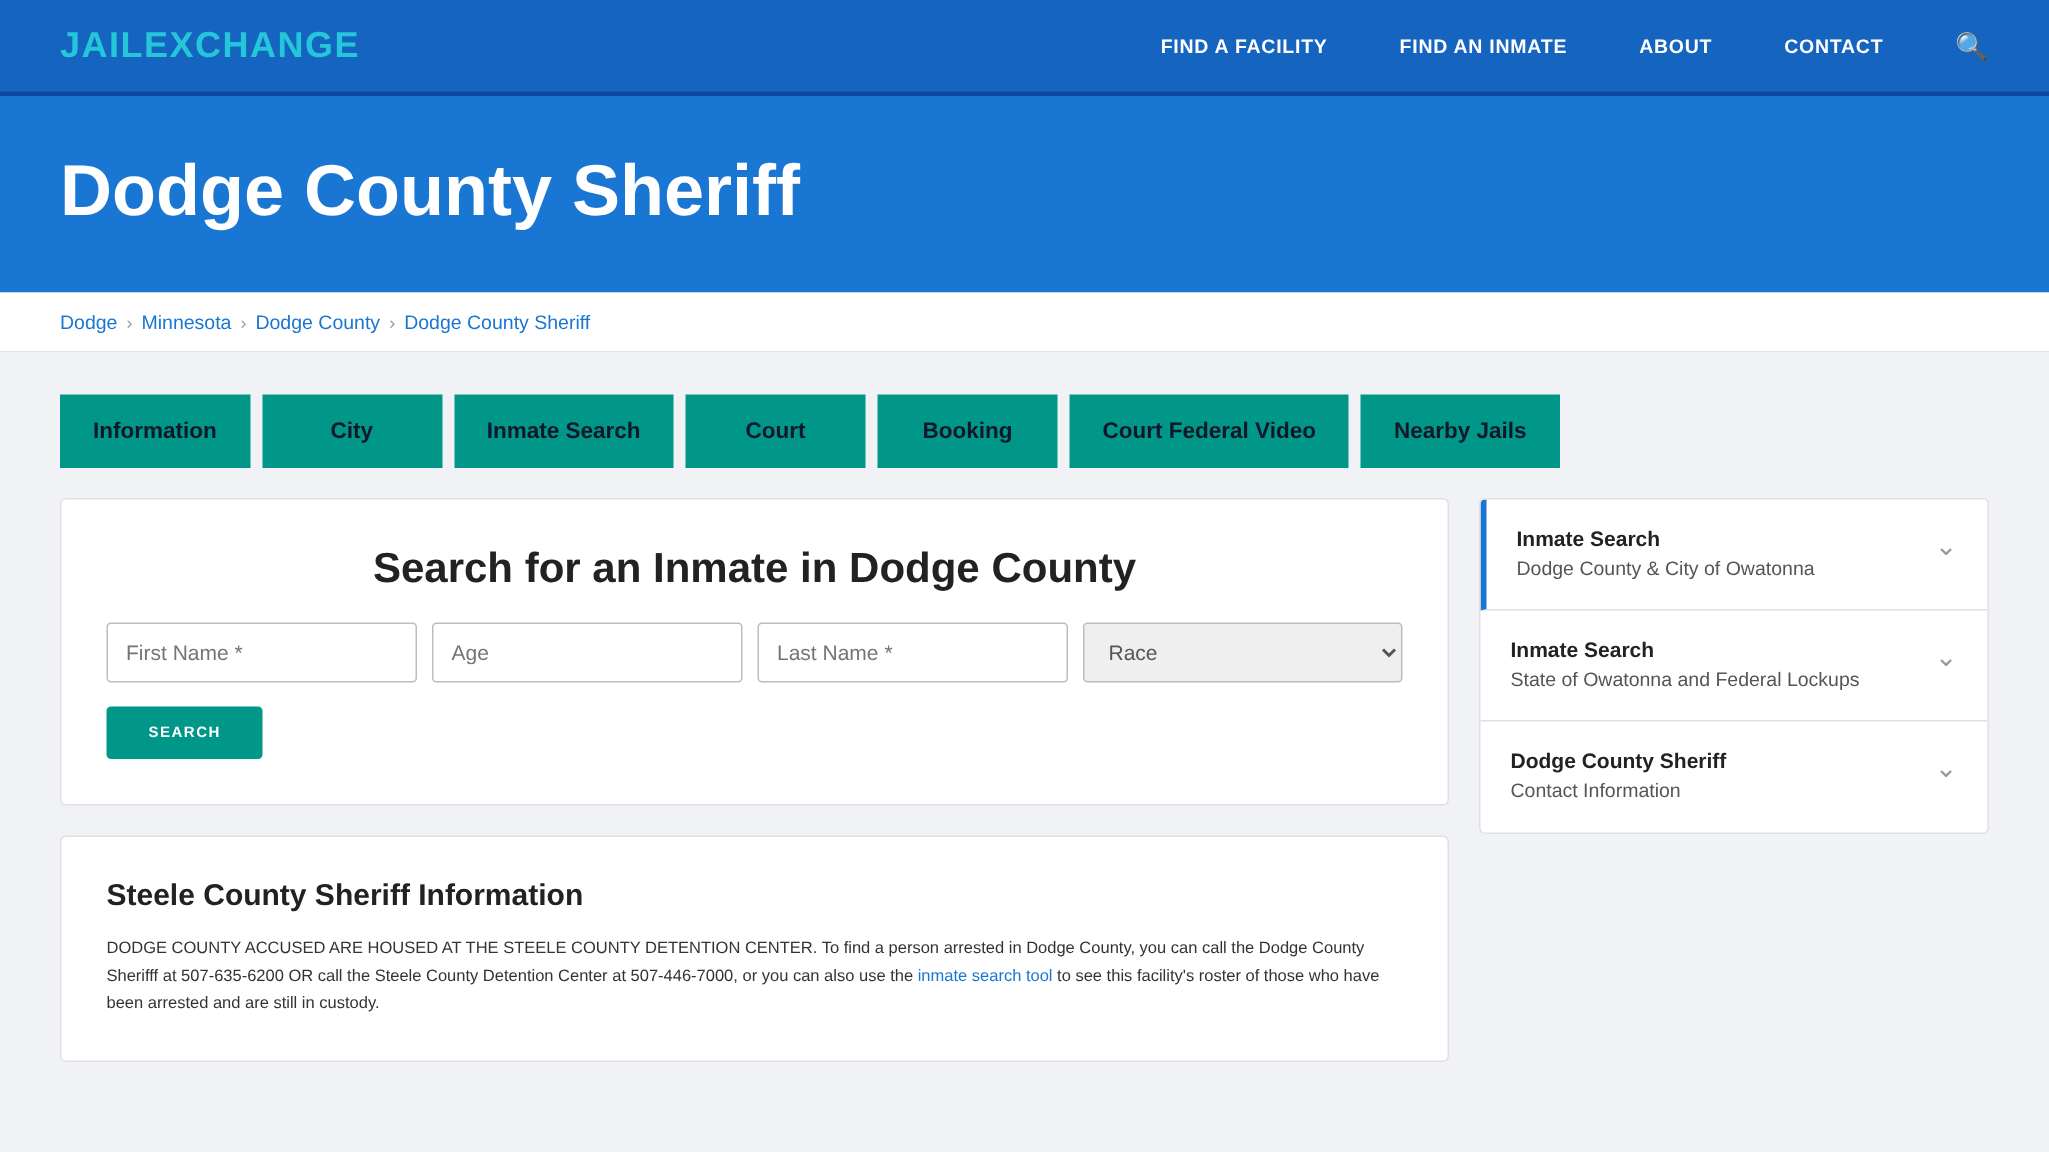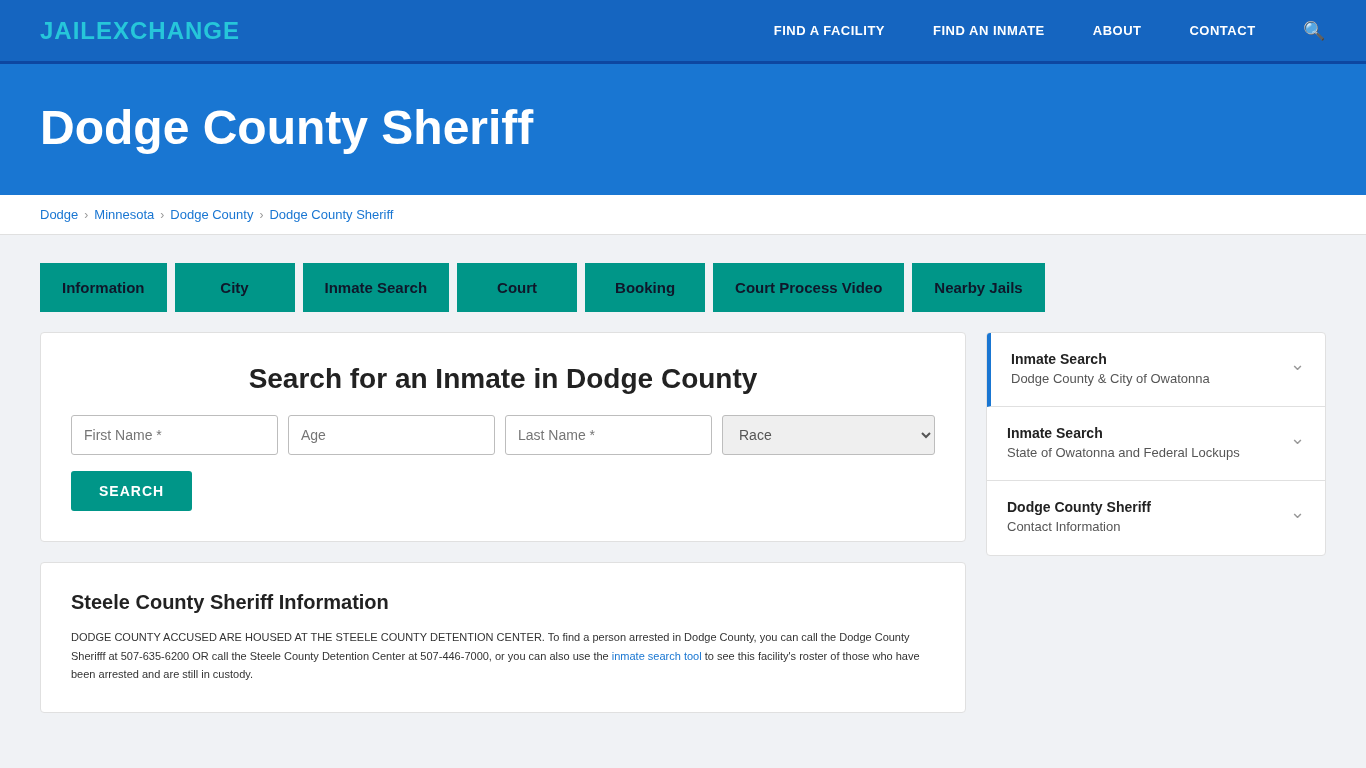--- a/index.html
+++ b/index.html
@@ -137,21 +137,21 @@
     }
     .search-fields select {
       flex: 1.2;
       cursor: pointer;
     }
     .search-btn {
       background: #009688;
       color: #fff;
       border: none;
       padding: 12px 28px;
-      font-size: 14px;
+      font-size: 10px;
       font-weight: 700;
       letter-spacing: 1px;
       border-radius: 3px;
       cursor: pointer;
     }
 
     
     .info-section {
       background: #fff;
       border: 1px solid #e0e0e0;
@@ -246,21 +246,21 @@
     <span class="breadcrumb-current">Dodge County Sheriff</span>
   </nav>
 </div>
 
 <div class="tab-nav">
   <button class="tab-btn">Information</button>
   <button class="tab-btn">City</button>
   <button class="tab-btn">Inmate Search</button>
   <button class="tab-btn">Court</button>
   <button class="tab-btn">Booking</button>
-  <button class="tab-btn">Court Process Video</button>
+  <button class="tab-btn">Court Federal Video</button>
   <button class="tab-btn">Nearby Jails</button>
 </div>
 
 <div class="main-content">
 
   <div class="left-panel">
 
     <div class="search-box">
       <h2>Search for an Inmate in Dodge County</h2>
       <div class="search-fields">

